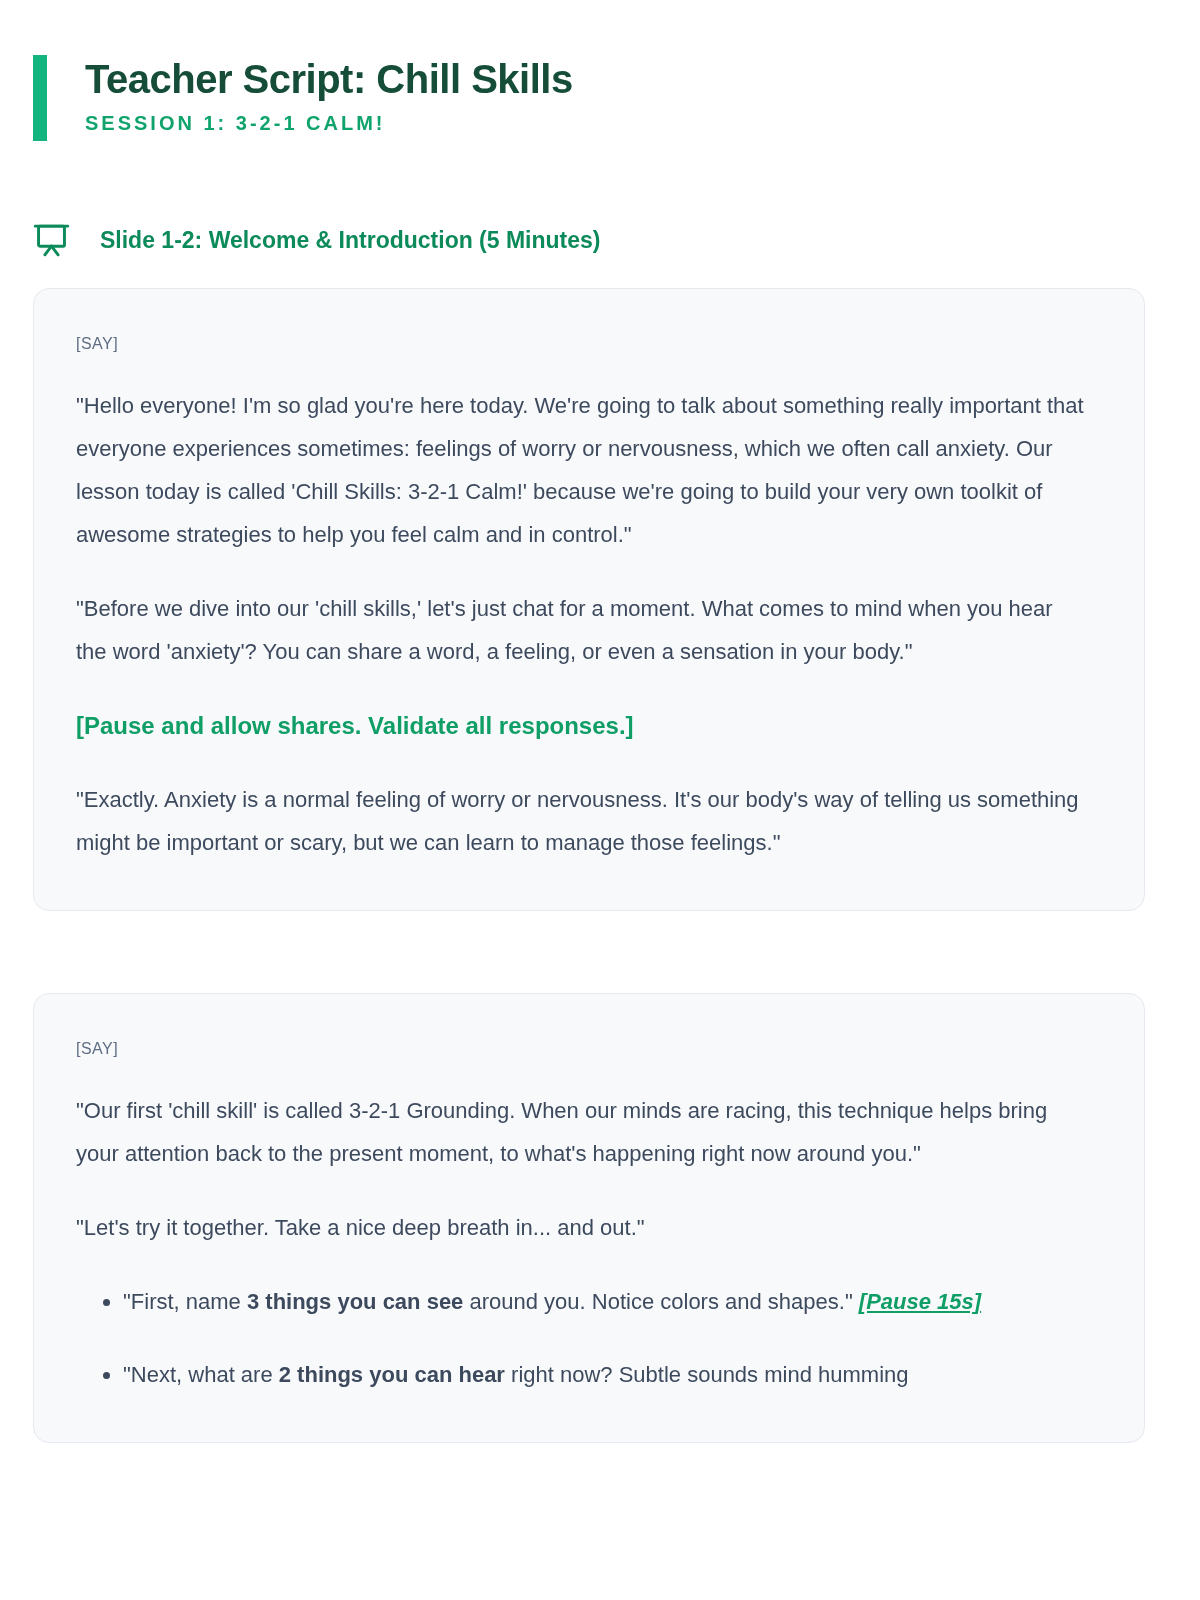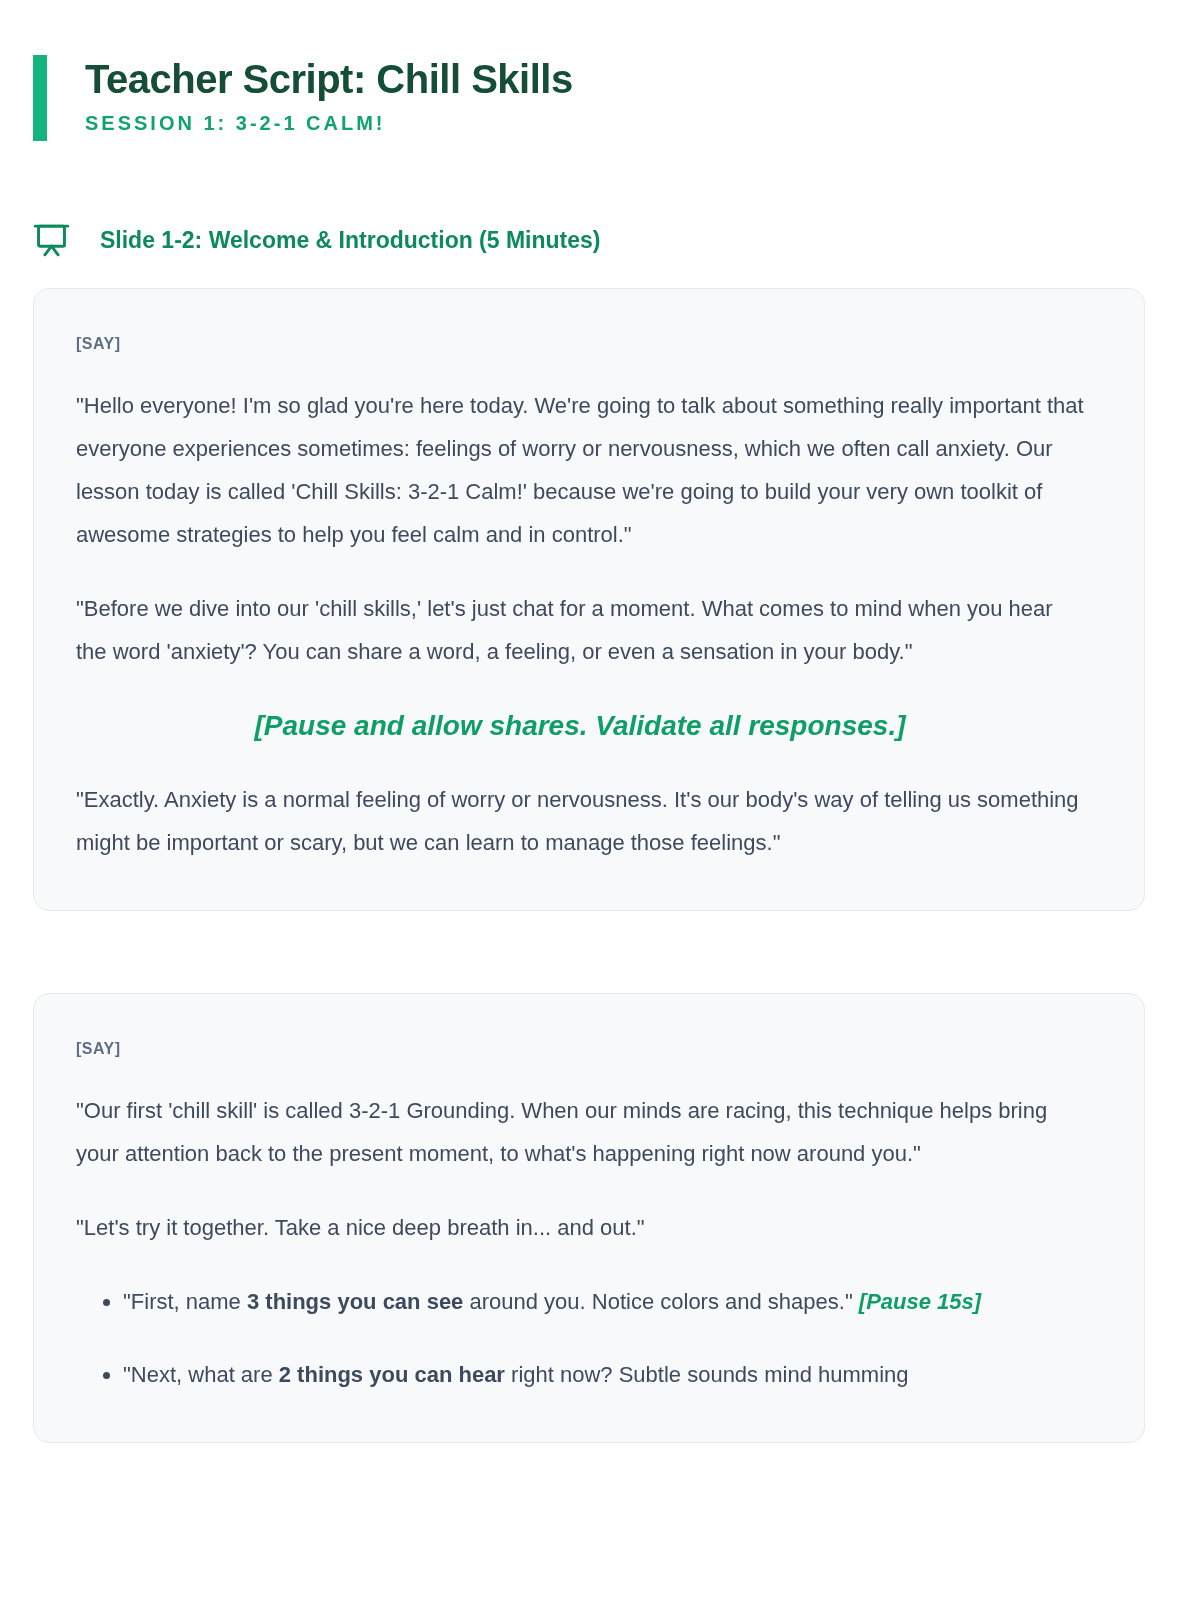--- a/index.html
+++ b/index.html
@@ -31,28 +31,28 @@
   .section-heading{display:flex;align-items:center;gap:30px;margin:0;font-size:23px;font-weight:700;color:var(--heading);}
   .board-icon{flex:0 0 auto;display:inline-flex;color:var(--heading);}
   .board-icon svg{width:37px;height:34px;display:block;}
 
   
   .script-card{
     margin-top:31px;background:var(--card-bg);
     border:1px solid var(--card-border);border-radius:16px;
     padding:46px 60px 46px 42px;
   }
-  .say-label{font-size:16px;font-weight:700;color:var(--say);letter-spacing:0.5px;}
+  .say-label{font-size:16px;font-weight:400;color:var(--say);letter-spacing:0.5px;}
   .script-p{margin:31px 0 0;font-size:22px;line-height:43px;color:var(--body-text);}
-  .pause-line{margin:31px 0 0;font-size:28px;line-height:43px;color:var(--pause);font-weight:700;font-style:italic;text-align:center;}
+  .pause-line{margin:31px 0 0;font-size:24px;line-height:43px;color:var(--pause);font-weight:700;}
   .script-card ul{margin:31px 0 0;padding-left:47px;list-style:disc;}
   .script-card li{font-size:22px;line-height:43px;color:var(--body-text);margin:0 0 30px;}
   .script-card li:last-child{margin-bottom:0;}
   .seg-b{font-weight:700;}
-  .seg-pause{color:var(--pause);font-weight:700;font-style:italic;}
+  .seg-pause{color:var(--pause);font-weight:700;font-style:italic;text-decoration:underline;}
 </style>
 </head>
 <body>
 
 <div class="page">
   <header class="doc-header">
     <h1 class="doc-title">Teacher Script: Chill Skills</h1>
     <div class="doc-subtitle">SESSION 1: 3-2-1 CALM!</div>
   </header>
   <main id="sections">

